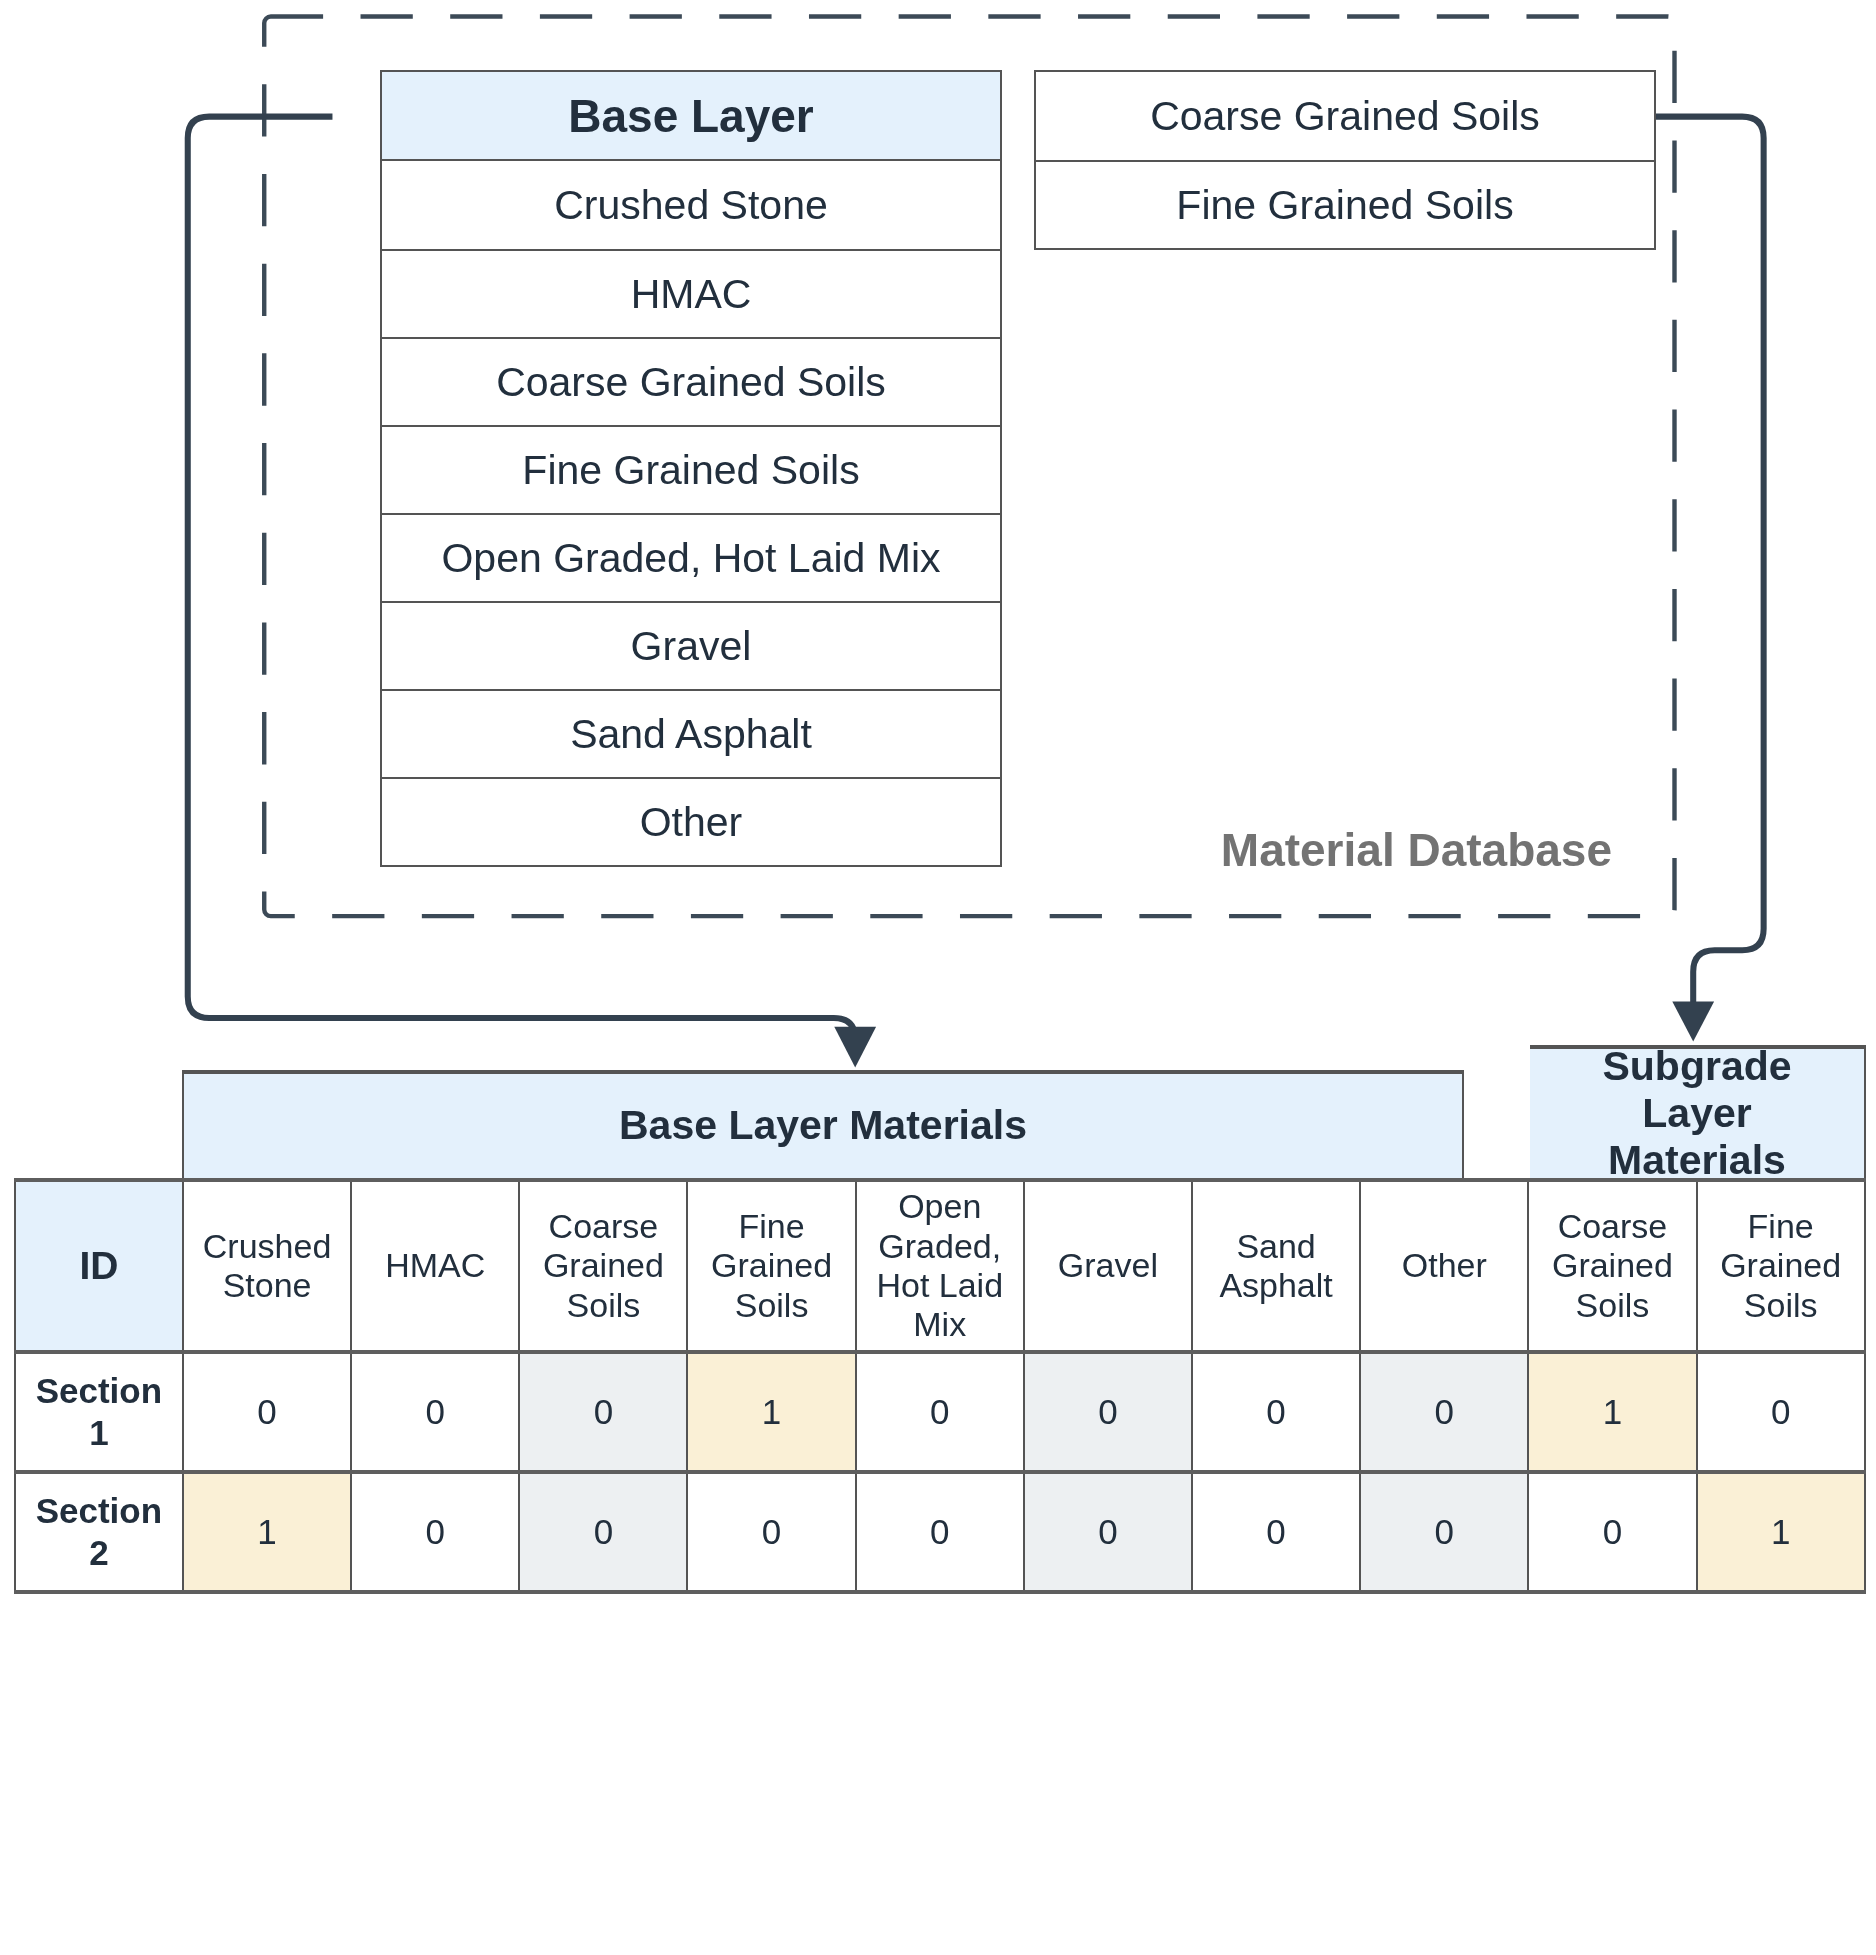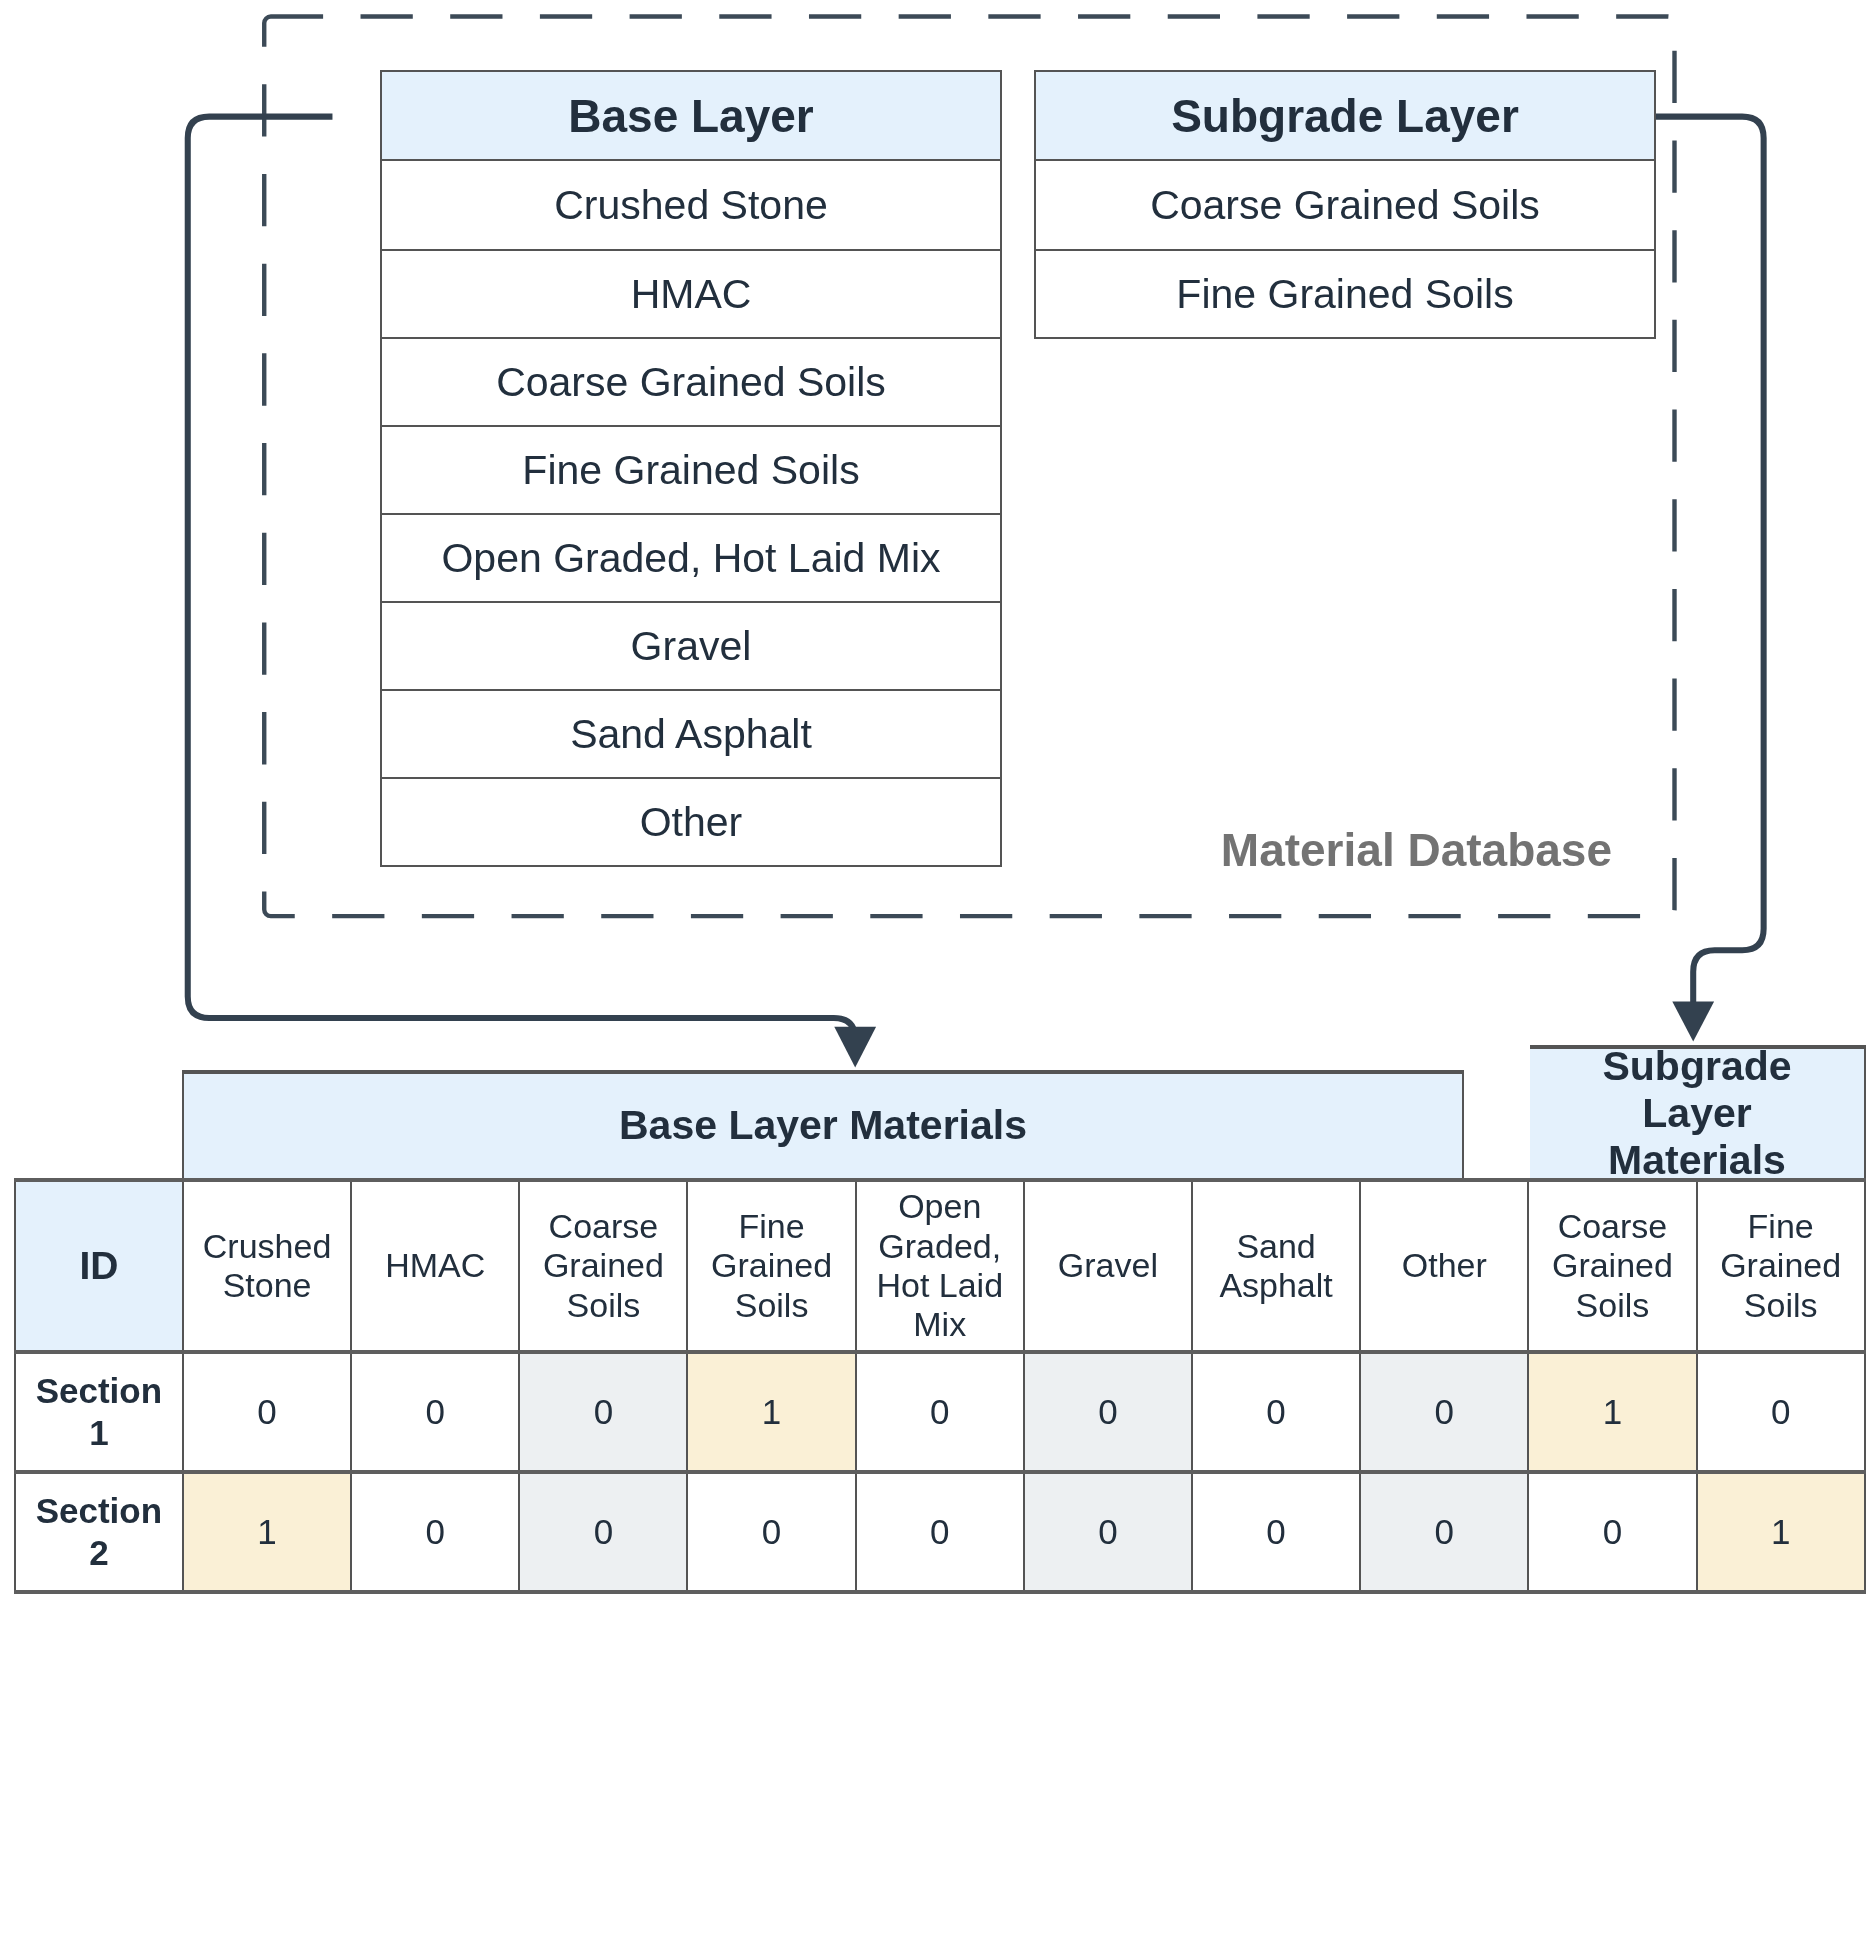--- a/index.html
+++ b/index.html
@@ -97,21 +97,20 @@
       <div class="list-item">Coarse Grained Soils</div>
       <div class="list-item">Fine Grained Soils</div>
       <div class="list-item">Open Graded, Hot Laid Mix</div>
       <div class="list-item">Gravel</div>
       <div class="list-item">Sand Asphalt</div>
       <div class="list-item">Other</div>
     </div>
 </div>
 
 <div id="subgrade-box" class="listbox">
-  <div class="listbox-title">Subgrade Layer</div>
   <div id="subgrade-items">
       <div class="list-item">Coarse Grained Soils</div>
       <div class="list-item">Fine Grained Soils</div>
     </div>
 </div>
 
 <div id="mdb-label">Material Database</div>
 
 <div id="band-base" class="band">Base Layer Materials</div>
 <div id="band-subgrade" class="band">Subgrade Layer Materials</div>

